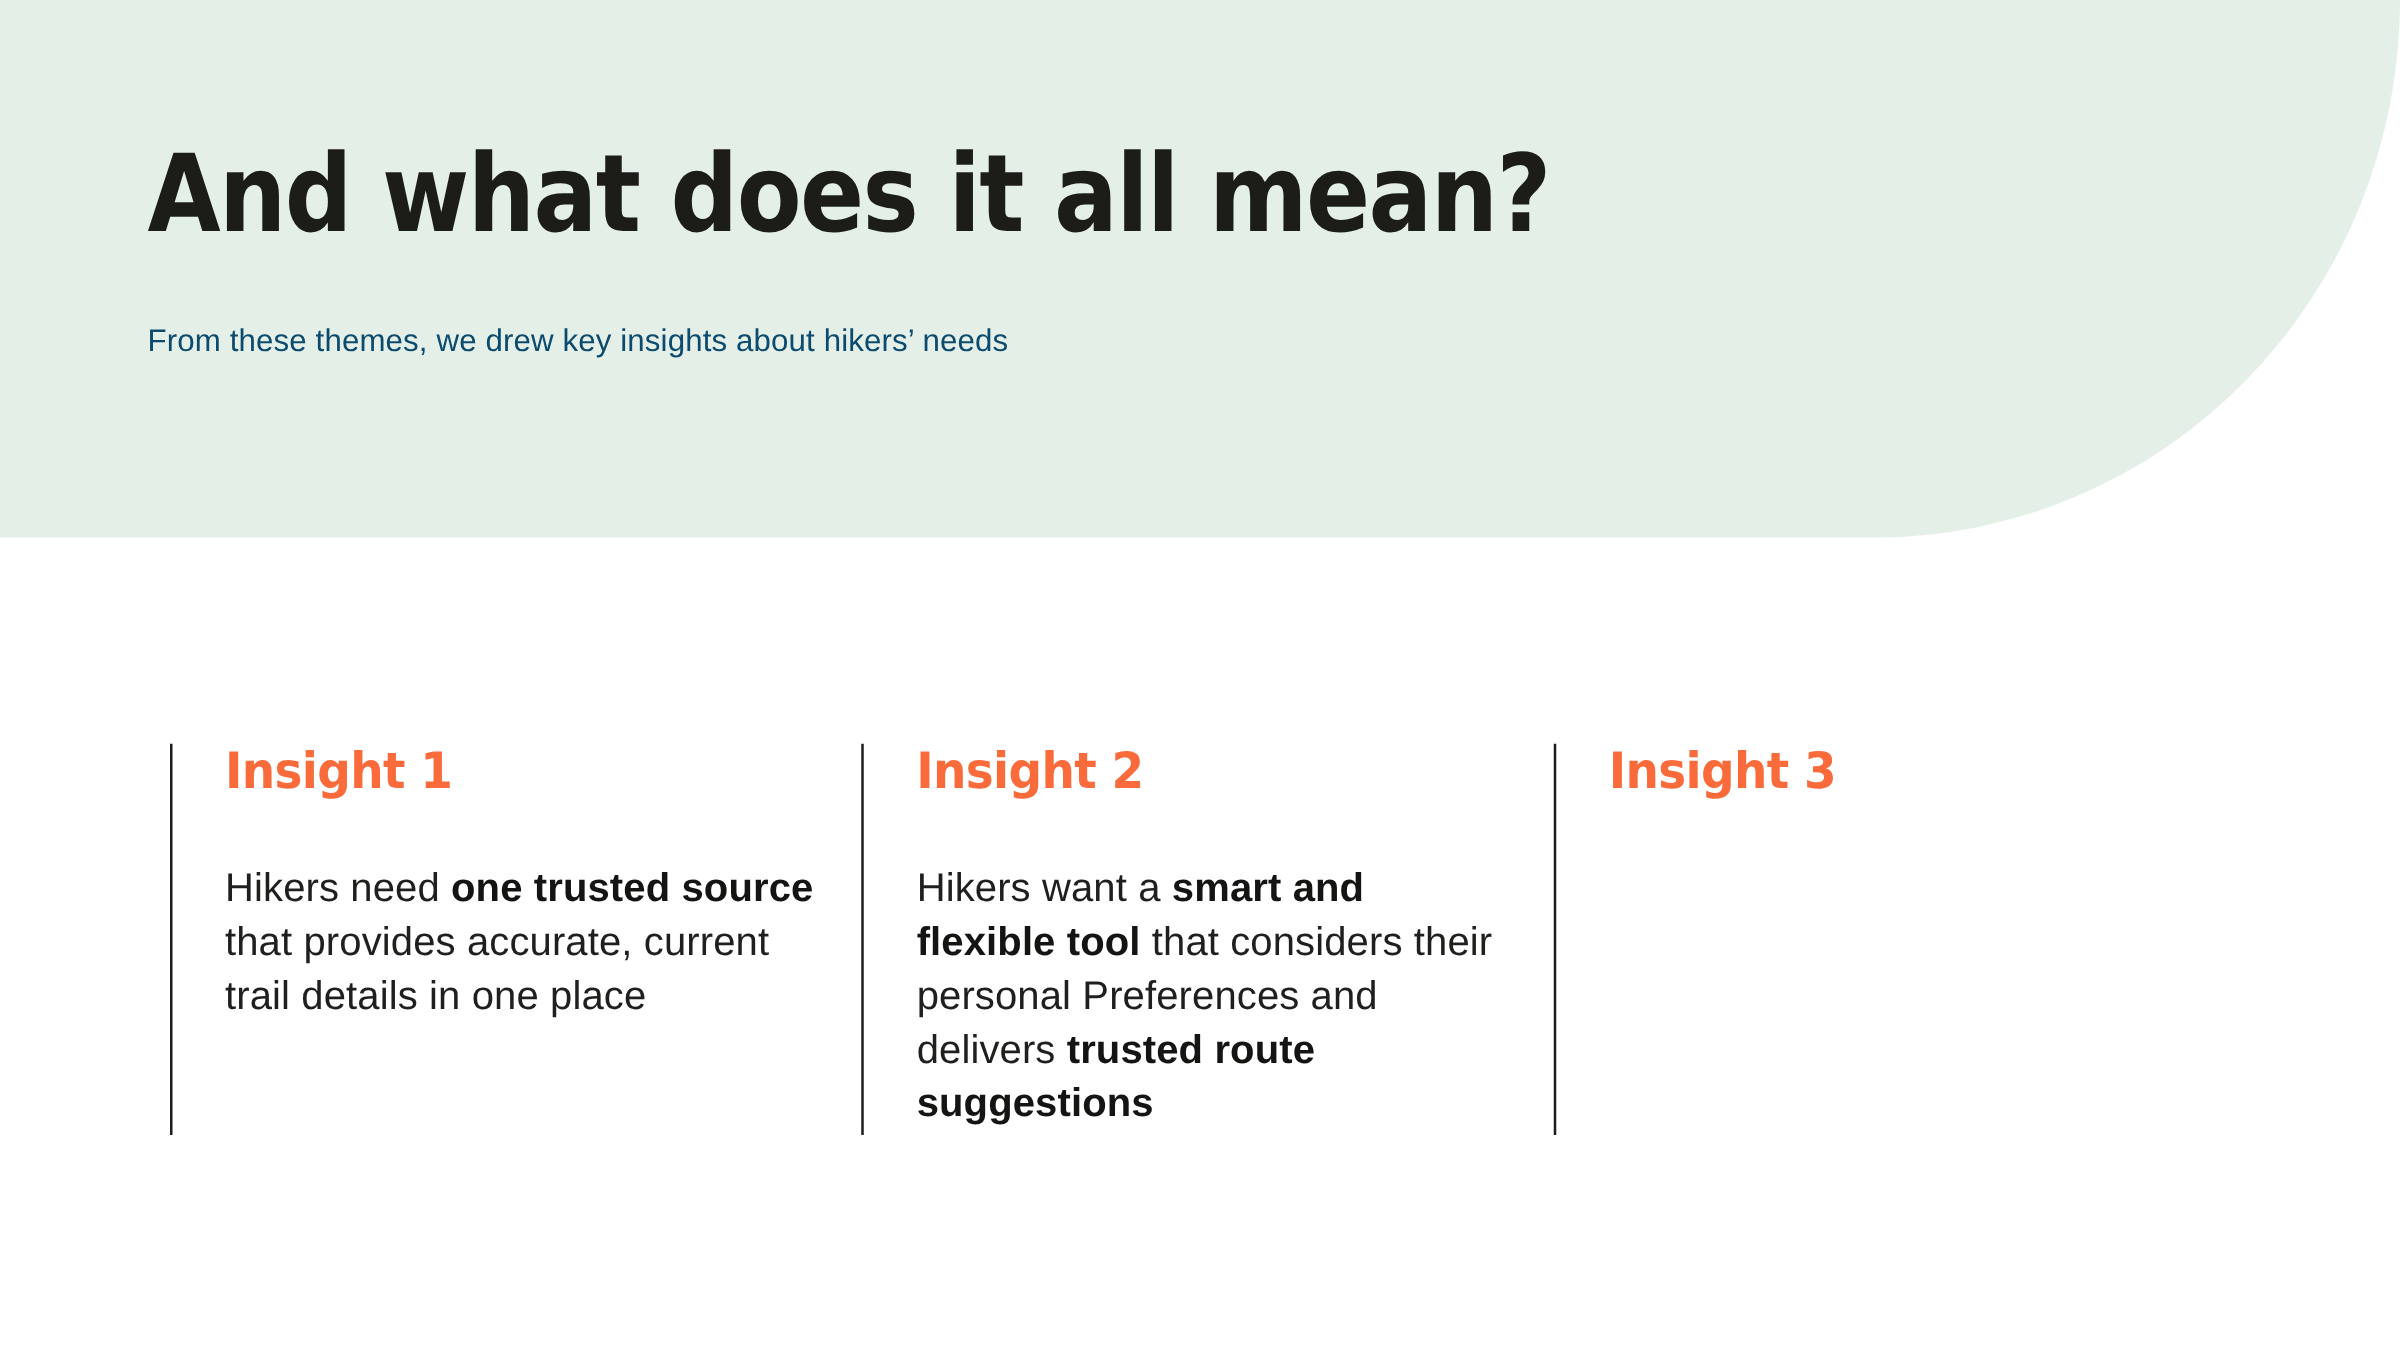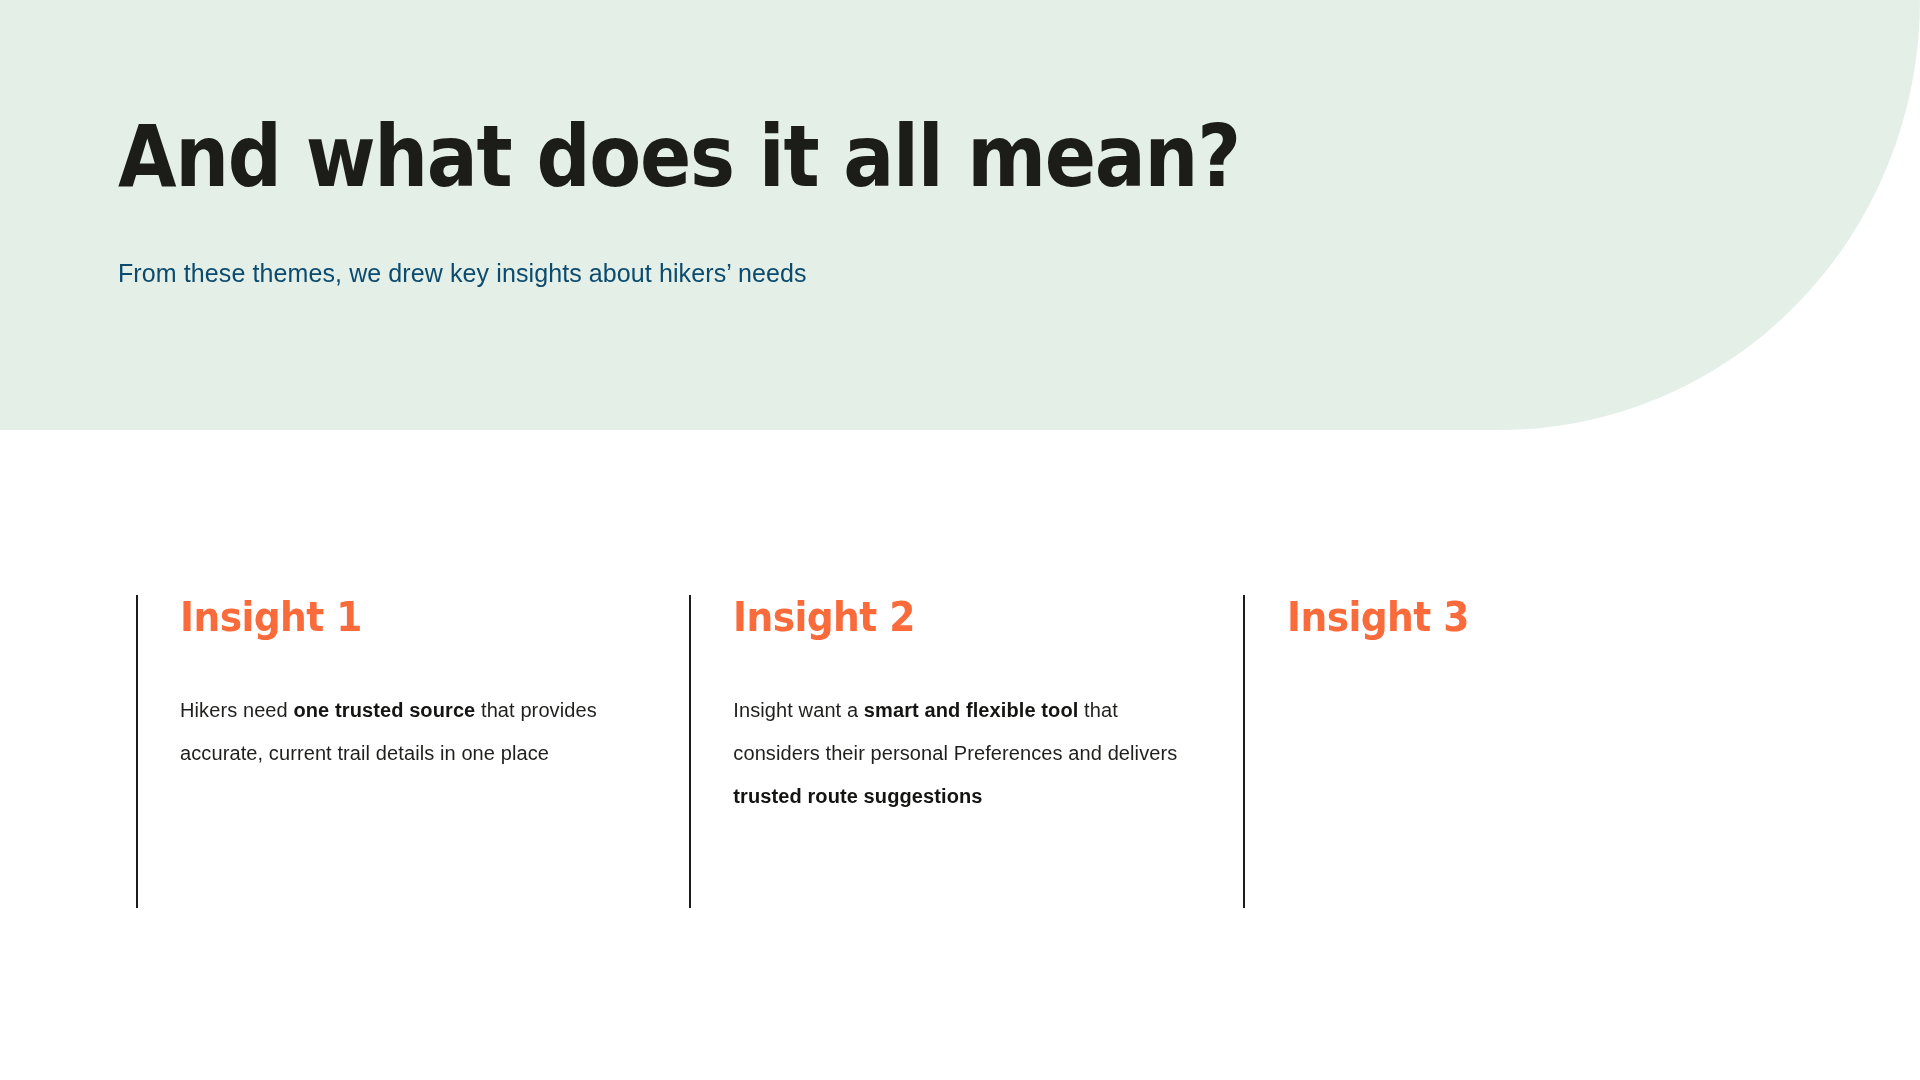--- a/index.html
+++ b/index.html
@@ -97,21 +97,21 @@
     transform: scaleX(0.94);
     transform-origin: left center;
     white-space: nowrap;
   }
 
   .insight-body {
     margin: 0;
     padding: 0;
     font-family: "Liberation Sans", sans-serif;
     font-weight: 400;
-    font-size: 20px;
+    font-size: 32px;
     line-height: 43px;
     letter-spacing: 0.1px;
     color: #1F1F1D;
   }
 
   .insight-body b {
     font-weight: 700;
     color: #141413;
   }
 </style>
@@ -127,20 +127,20 @@
 
 <div class="insights-row">
 
   <div class="insight-col">
     <h2 class="insight-title">Insight 1</h2>
     <p class="insight-body"><span>Hikers need </span><b>one trusted source</b><span> that provides accurate, current trail details in one place</span></p>
   </div>
 
   <div class="insight-col">
     <h2 class="insight-title">Insight 2</h2>
-    <p class="insight-body"><span>Insight want a </span><b>smart and flexible tool</b><span> that considers their personal Preferences and delivers </span><b>trusted route suggestions</b></p>
+    <p class="insight-body"><span>Hikers want a </span><b>smart and flexible tool</b><span> that considers their personal Preferences and delivers </span><b>trusted route suggestions</b></p>
   </div>
 
   <div class="insight-col">
     <h2 class="insight-title">Insight 3</h2>
   </div>
 
 </div>
 
 </body></html>

